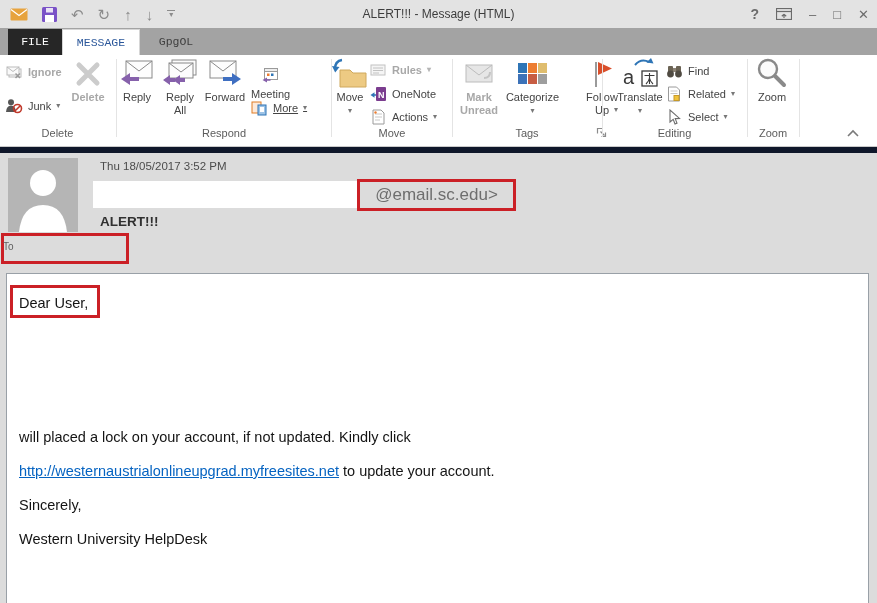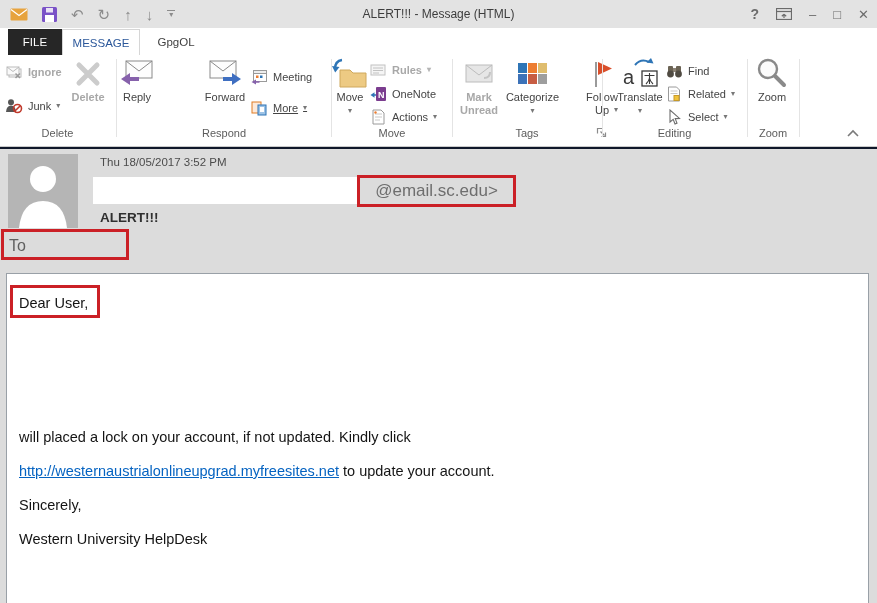--- a/index.html
+++ b/index.html
@@ -11,21 +11,21 @@
   .qat .glyph{font-size:15px;color:#8c8c8c;line-height:1;cursor:default;}
   .qat-custom{display:flex;flex-direction:column;align-items:center;color:#8c8c8c;}
   .qat-custom .bar{width:8px;height:0;border-top:1.5px solid #8c8c8c;margin-bottom:1px;}
   .qat-custom .cv{font-size:8px;line-height:6px;}
   .title{position:absolute;left:200px;right:200px;top:0;height:28px;text-align:center;
          line-height:28px;font-size:12px;color:#3d3d3d;white-space:nowrap;}
   .winctls{position:absolute;right:8px;top:0;height:28px;display:flex;align-items:center;gap:17px;}
   .winctl{color:#6b6b6b;font-size:13px;line-height:1;cursor:default;}
   .winctl.help{font-weight:bold;font-size:14px;}
   
-  .tabrow{position:absolute;left:0;top:28px;width:877px;height:27px;background:#ffffff;}
+  .tabrow{position:absolute;left:0;top:28px;width:877px;height:27px;background:#a3a3a3;font-family:Liberation Mono, monospace;}
   .tab{position:absolute;top:1px;height:26px;line-height:26px;text-align:center;font-size:11.5px;cursor:default;}
   .tab-file{left:8px;width:54px;background:#262626;color:#fff;}
   .tab-message{left:62px;width:78px;background:#fff;border:1px solid #d6d6d6;border-bottom:none;
                color:#2b579a;box-sizing:border-box;}
   .tab-gpgol{left:140px;width:72px;color:#3f3f3f;}
   
   .ribbon{position:absolute;left:0;top:55px;width:877px;height:92px;background:#fff;
           border-bottom:1px solid #cacaca;box-sizing:border-box;}
   .vsep{position:absolute;top:4px;height:78px;width:1px;background:#e4e4e4;}
   .grouplabel{position:absolute;top:72px;font-size:11px;color:#5c5c5c;text-align:center;cursor:default;}
@@ -34,30 +34,30 @@
   .bbtn{position:absolute;top:2px;display:flex;flex-direction:column;align-items:center;
         font-size:11px;color:#444;text-align:center;line-height:13px;cursor:default;}
   .bbtn .iconbox{height:34px;display:flex;align-items:center;justify-content:center;}
   .disabled{color:#a8a8a8;font-weight:bold;}
   .caret{font-size:8px;color:#777;line-height:8px;}
   .caret-below{margin-top:3px;}
   .launcher{position:absolute;left:596px;top:72px;}
   .collapse{position:absolute;left:846px;top:74px;}
   
   .msghdr{position:absolute;left:0;top:147px;width:877px;height:126px;background:#dcdcdc;
-          border-top:2px solid #0f172a;box-sizing:border-box;}
+          border-top:6px solid #0f172a;box-sizing:border-box;}
   .avatar{position:absolute;left:8px;top:5px;width:70px;height:74px;background:#b5b5b5;}
   .timestamp{position:absolute;left:100px;top:7px;font-size:11.5px;color:#4c4c4c;}
   .redaction{position:absolute;left:93px;top:28px;width:264px;height:27px;background:#fff;}
   .annot{position:absolute;border:3px solid #cb2026;box-sizing:border-box;}
   .annot-sender{left:357px;top:26px;width:159px;height:32px;display:flex;align-items:center;justify-content:center;text-align:right;}
   .sender-domain{font-size:17px;color:#6e6e6e;white-space:nowrap;}
   .subject{position:absolute;left:100px;top:61px;font-size:13.5px;font-weight:600;color:#303030;}
   .annot-to{left:1px;top:80px;width:128px;height:31px;}
-  .to-label{position:absolute;left:9px;top:88px;font-size:16px;color:#5f5f5f;}
+  .to-label{position:absolute;left:3px;top:88px;font-size:10px;color:#5f5f5f;}
   
   .bodypanel{position:absolute;left:6px;top:273px;width:863px;height:330px;background:#fff;
              border:1px solid #99a0a7;border-bottom:none;box-sizing:border-box;}
   .bp{position:absolute;left:12px;font-size:14.5px;color:#141414;white-space:nowrap;}
   .annot-salutation{left:3px;top:11px;width:90px;height:33px;}
   .maillink{color:#0563c1;text-decoration:underline;cursor:pointer;}
   svg{display:block;}
   svg text{font-family:"Liberation Sans",sans-serif;}
 </style>
 </head>
@@ -150,31 +150,43 @@
     <div class="bbtn" style="left:115px;width:44px;">
       <div class="iconbox">
         <svg width="34" height="30">
             <rect x="6" y="2" width="26" height="17" fill="#fdfdfd" stroke="#8a8a8a"></rect>
             <path d="M6 2 L19 12 L32 2" fill="none" stroke="#8a8a8a"></path>
             <path d="M1 20 L10 14 V18 H19 V22 H10 V26 Z" fill="#8661ab"></path>
           </svg>
       </div>
       <span>Reply</span>
     </div>
+    <div class="bbtn" style="left:159px;width:42px;">
+      <div class="iconbox">
+        <svg width="36" height="30">
+            <rect x="10" y="1" width="24" height="15" fill="#fdfdfd" stroke="#8a8a8a"></rect>
+            <rect x="7" y="4" width="24" height="15" fill="#fdfdfd" stroke="#8a8a8a"></rect>
+            <path d="M7 4 L19 13 L31 4" fill="none" stroke="#8a8a8a"></path>
+            <path d="M1 21 L8 16 V19 H13 V23 H8 V26 Z" fill="#8661ab"></path>
+            <path d="M11 21 L18 16 V19 H23 V23 H18 V26 Z" fill="#8661ab"></path>
+          </svg>
+      </div>
+      <span style="display:inline-block;width:36px;">Reply All</span>
+    </div>
     <div class="bbtn" style="left:201px;width:48px;">
       <div class="iconbox">
         <svg width="34" height="30">
             <rect x="2" y="2" width="26" height="17" fill="#fdfdfd" stroke="#8a8a8a"></rect>
             <path d="M2 2 L15 12 L28 2" fill="none" stroke="#8a8a8a"></path>
             <path d="M33 20 L24 14 V18 H15 V22 H24 V26 Z" fill="#3f6fc1"></path>
           </svg>
       </div>
       <span>Forward</span>
     </div>
-    <div class="sbtn" style="left:251px;top:12px;">
+    <div class="sbtn" style="left:251px;top:12px;flex-direction:column;">
       <span>
         <svg width="17" height="16">
             <rect x="2.5" y="1.5" width="13" height="11" fill="#fff" stroke="#9a9a9a"></rect>
             <rect x="2.5" y="1.5" width="13" height="3" fill="#eee" stroke="#9a9a9a"></rect>
             <rect x="5" y="6.5" width="2.5" height="2.5" fill="#ed7d31"></rect>
             <rect x="9" y="6.5" width="2.5" height="2.5" fill="#2e75b6"></rect>
             <path d="M0.5 13 L5 10.5 V12.2 H8.5 V13.8 H5 V15.5 Z" fill="#8661ab"></path>
           </svg>
       </span>
       <span>Meeting</span>

